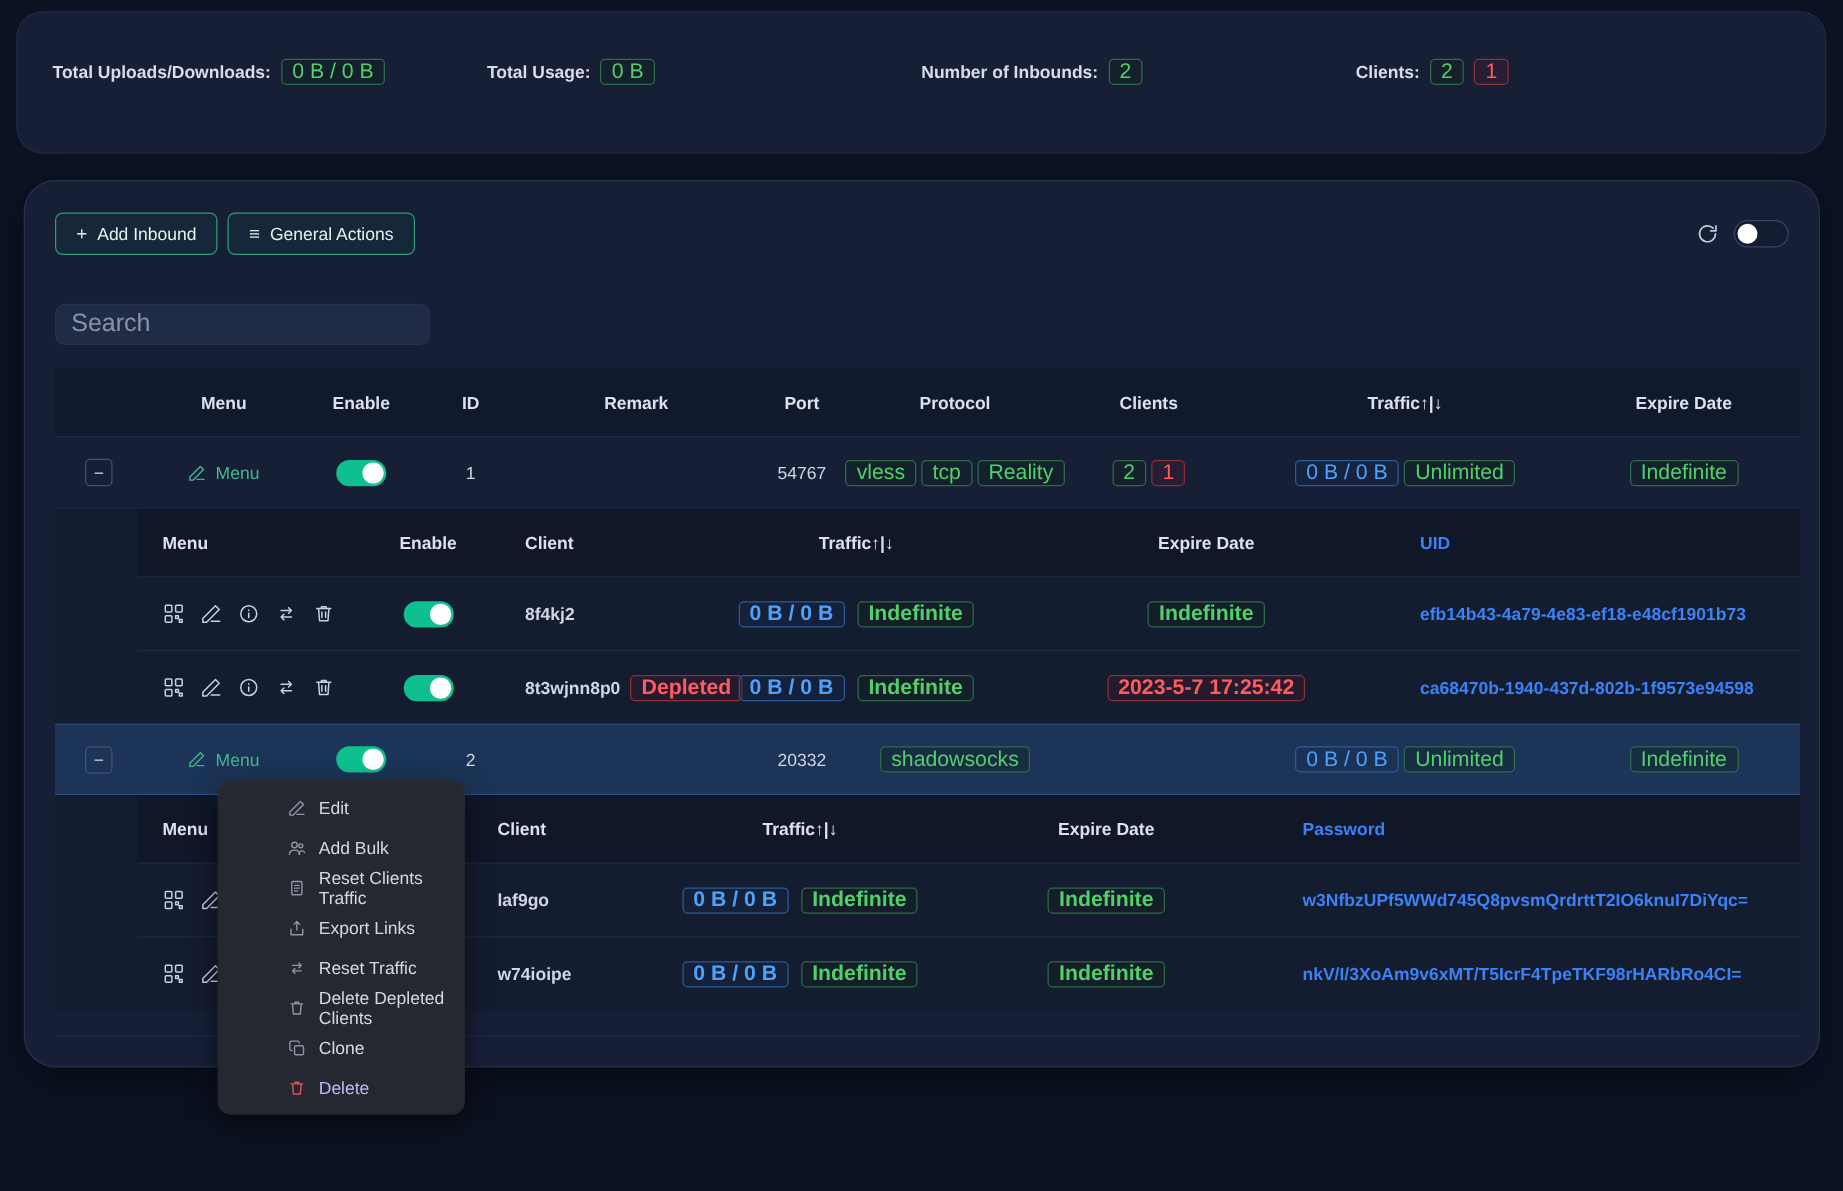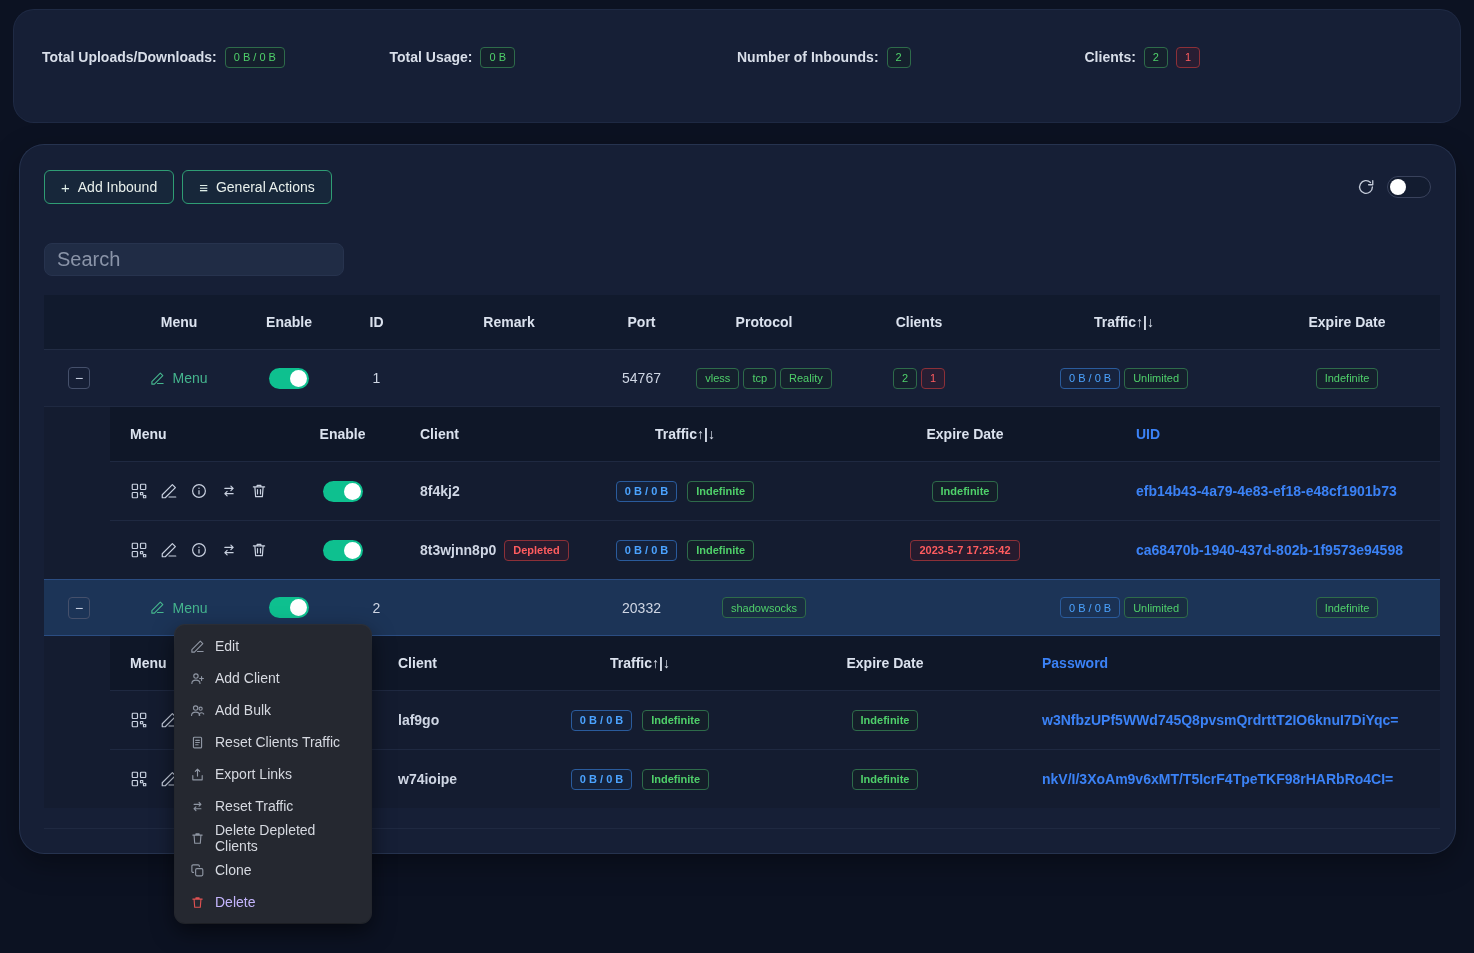--- a/index.html
+++ b/index.html
@@ -13,21 +13,21 @@
     display:grid; grid-template-columns:1fr 1fr 1fr 1fr; grid-auto-rows:30px; row-gap:2px;
     box-shadow:0 0 0 1px #1f2a44; }
   .stat { display:flex; align-items:center; gap:8px; }
   .stat-label { color:#d8dee9; font-weight:700; }
 
   .main-card { position:absolute; left:20px; top:145px; width:1435px; height:708px;
     background:#161f36; border-radius:24px; box-shadow:0 0 0 1px #26334f, 0 10px 30px rgba(0,0,0,.35); }
 
   
   .badge { display:inline-flex; align-items:center; padding:0 8px; height:21px;
-    font-size:11px; border-radius:4px; border:1px solid; background:rgba(20,35,30,.35); white-space:nowrap; }
+    font-size:17px; border-radius:4px; border:1px solid; background:rgba(20,35,30,.35); white-space:nowrap; }
   .badge.green { color:#4fd06a; border-color:#2e6b4a; }
   .badge.blue  { color:#4ba3ff; border-color:#2a5b9c; background:rgba(25,45,80,.3); }
   .badge.red   { color:#ff5c5f; border-color:#8c3038; background:rgba(120,30,40,.18); }
 
   
   .toolbar { position:absolute; left:24px; top:25px; right:24px; height:34px;
     display:flex; align-items:center; gap:8px; }
   .btn { display:inline-flex; align-items:center; gap:8px; height:34px; padding:0 16px;
     background:rgba(47,157,116,.07); border:1px solid #2f9d74; border-radius:6px;
     color:#e8f0ec; font-size:14px; font-family:inherit; cursor:pointer; }
@@ -82,21 +82,21 @@
 
   .ric { width:18px; height:18px; color:#c9d1e0; cursor:pointer; flex:none; }
   .hic { width:18px; height:18px; color:#c3cad8; cursor:pointer; }
   .mic { width:15px; height:15px; color:#8f96a3; flex:none; }
 
   
   .context-menu { position:absolute; left:175px; top:625px; width:196px; z-index:20;
     background:#252830; border-radius:10px; padding:5px 0;
     box-shadow:0 8px 22px rgba(0,0,0,.55), 0 0 0 1px #30343d; }
   .cm-item { height:32px; display:flex; align-items:center; gap:10px; padding:0 15px;
-    color:#d6d9e0; font-size:14px; cursor:pointer; }
+    color:#d6d9e0; font-size:14px; cursor:pointer;margin-left:40px; }
   .cm-item.danger { color:#c4b5fd; }
   .cm-item.danger .mic { color:#e05252; }
 </style>
 </head>
 <body>
 
 <div class="stats-card">
   <div class="stat">
     <span class="stat-label">Total Uploads/Downloads:</span>
     <span class="badge green">0 B / 0 B</span>
@@ -414,28 +414,20 @@
 <div class="context-menu">
   <div class="cm-item">
     <svg class="mic" viewBox="0 0 24 24" fill="none" stroke="currentColor" stroke-width="1.8" stroke-linecap="round" stroke-linejoin="round">
         <path d="M12 20h9"></path>
         <path d="M16.5 3.5l4 4L7 21H3v-4z"></path>
       </svg>
     <span>Edit</span>
   </div>
   <div class="cm-item">
     <svg class="mic" viewBox="0 0 24 24" fill="none" stroke="currentColor" stroke-width="1.8" stroke-linecap="round" stroke-linejoin="round">
-        <circle cx="9.5" cy="8" r="3.5"></circle>
-        <path d="M3 20c0-3.5 3-5.5 6.5-5.5S16 16.5 16 20"></path>
-        <path d="M18.5 9v6M15.5 12h6"></path>
-      </svg>
-    <span>Add Client</span>
-  </div>
-  <div class="cm-item">
-    <svg class="mic" viewBox="0 0 24 24" fill="none" stroke="currentColor" stroke-width="1.8" stroke-linecap="round" stroke-linejoin="round">
         <circle cx="9" cy="8" r="3.5"></circle>
         <path d="M2.5 20c0-3.5 3-5.5 6.5-5.5s6.5 2 6.5 5.5"></path>
         <circle cx="17" cy="9" r="2.5"></circle>
         <path d="M14.5 19.5c.3-2.6 2-4 4-4 1.4 0 2.8.7 3.5 2.2"></path>
       </svg>
     <span>Add Bulk</span>
   </div>
   <div class="cm-item">
     <svg class="mic" viewBox="0 0 24 24" fill="none" stroke="currentColor" stroke-width="1.8" stroke-linecap="round" stroke-linejoin="round">
         <rect x="5.5" y="3.5" width="13" height="17" rx="1.5"></rect>

